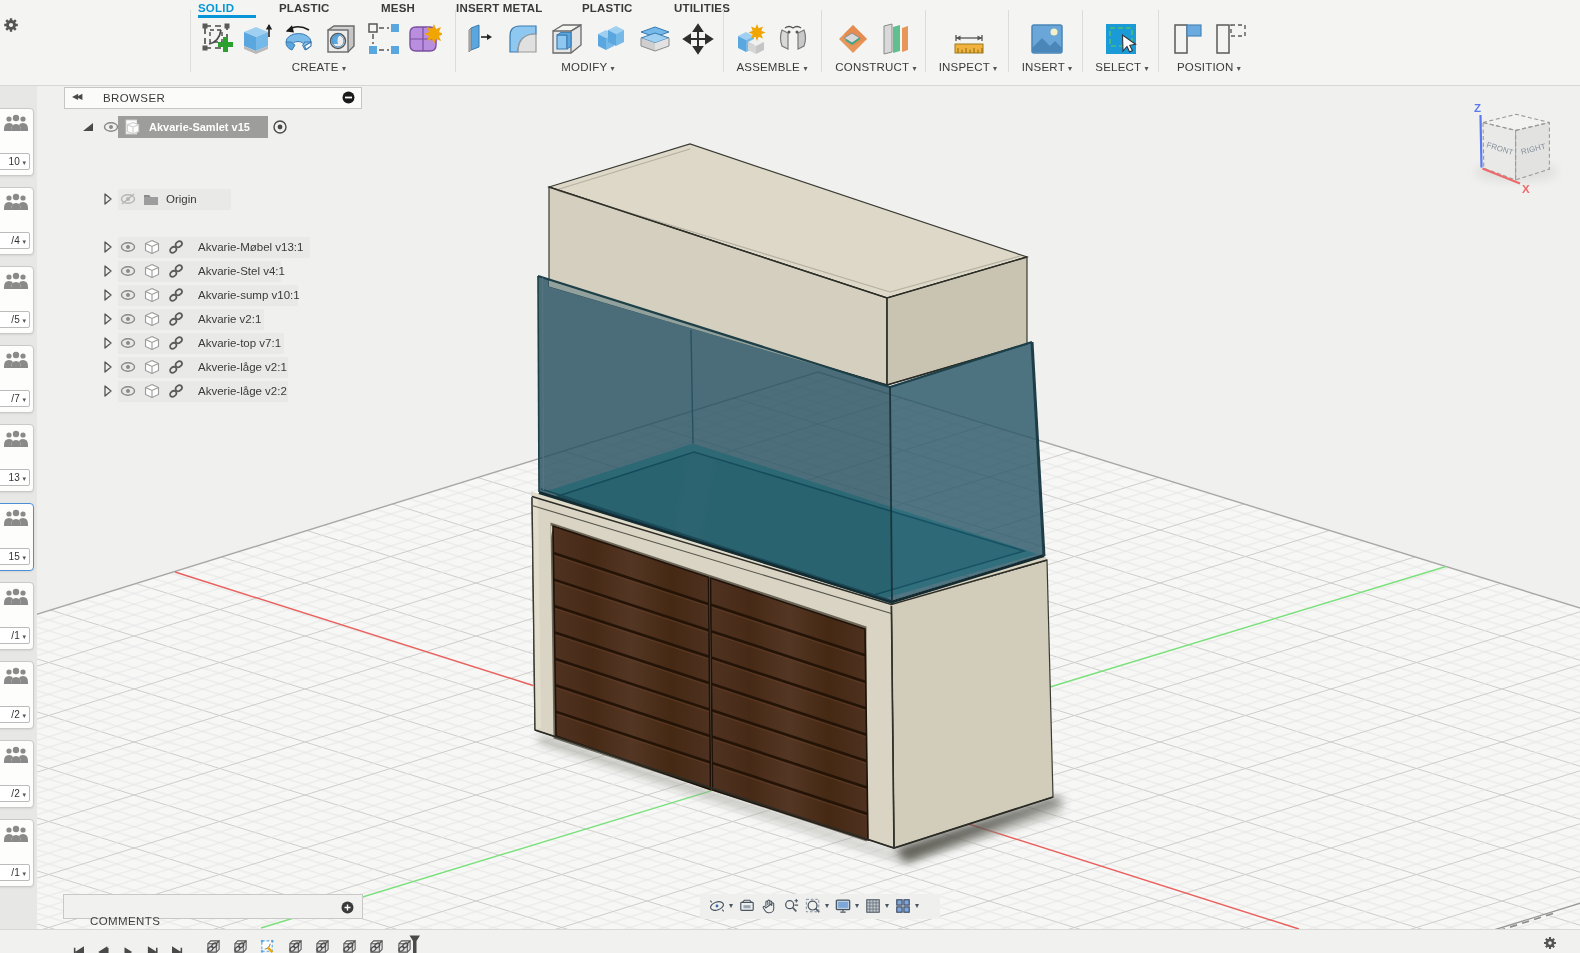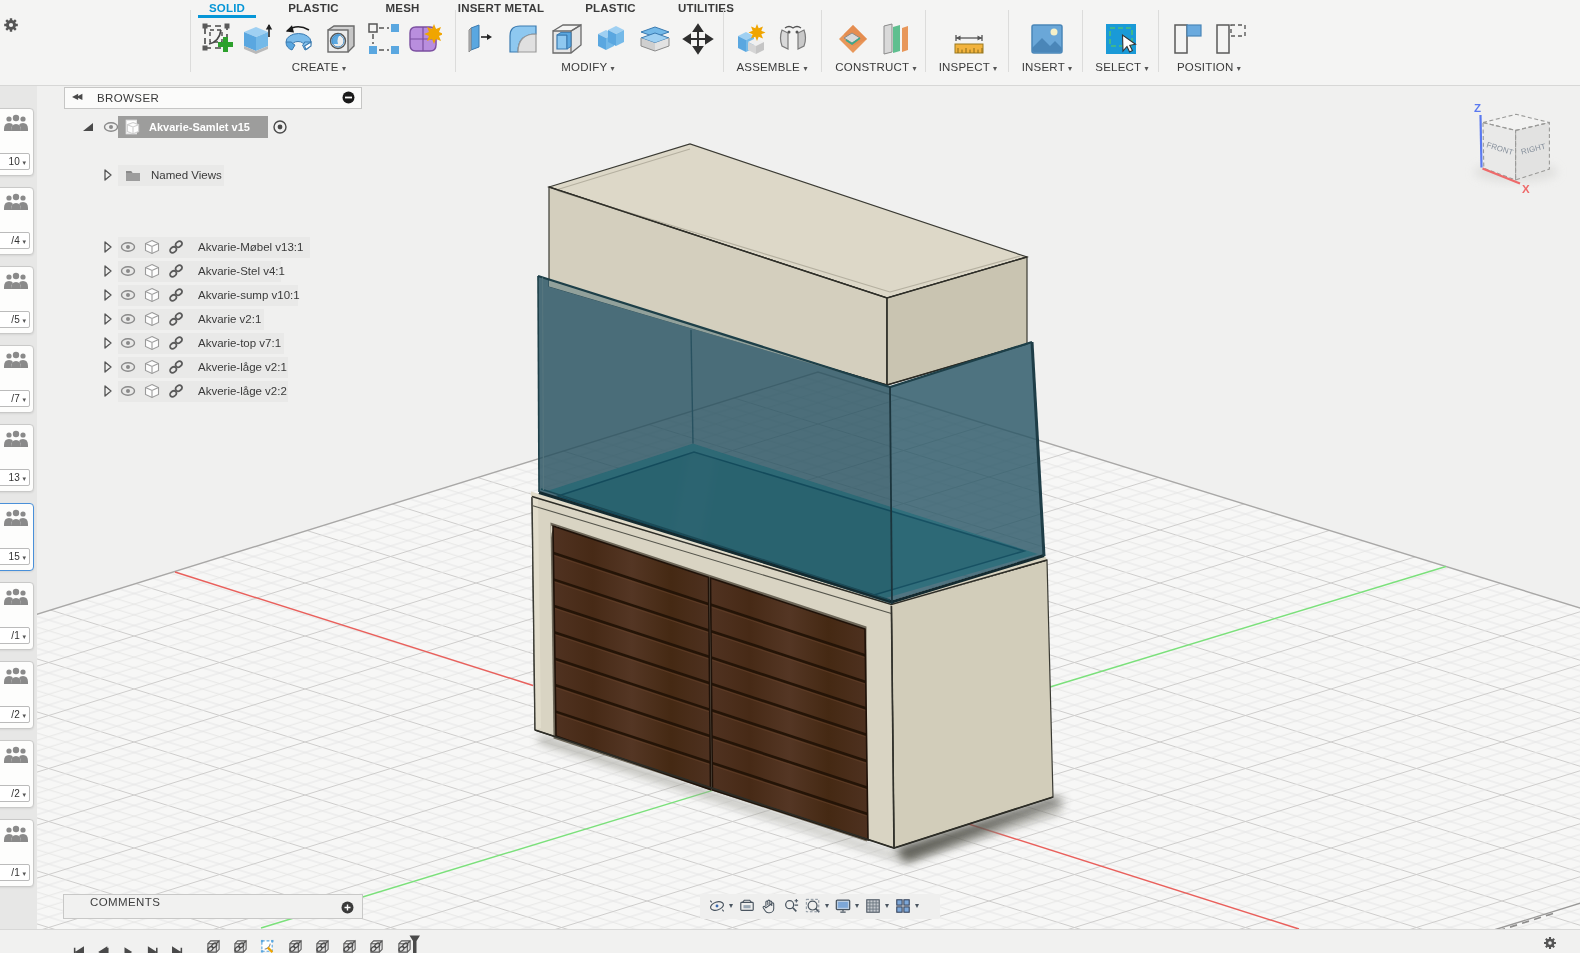--- a/index.html
+++ b/index.html
@@ -1,48 +1,48 @@
 <!DOCTYPE html>
 <html><head><meta charset="utf-8"><style>
 *{margin:0;padding:0;box-sizing:border-box}
 html,body{width:1580px;height:953px;overflow:hidden;font-family:"Liberation Sans",sans-serif;background:#fff}
 #stage{position:relative;width:1580px;height:953px;background:#f0f0ef}
 
 #ribbon{position:absolute;left:0;top:0;width:1580px;height:86px;background:#f4f4f3;border-bottom:1px solid #d7d7d6;z-index:30}
 #gear1{position:absolute;left:3px;top:17px}
 #designbtn{position:absolute;left:73px;top:9px;width:108px;height:57px;background:#fbfbfa;border:1px solid #d2d2d1;border-radius:3px;font-size:12px;font-weight:bold;color:#333;text-align:center;line-height:57px;letter-spacing:.3px}
 .dcar{font-size:9px;color:#555}
-.rtab{position:absolute;top:0;height:18px;font-size:11.5px;font-weight:bold;color:#3a3a3a;text-align:center;line-height:16px;letter-spacing:.2px}
+.rtab{position:absolute;top:0;height:18px;font-size:11.5px;font-weight:bold;color:#3a3a3a;text-align:left;line-height:16px;letter-spacing:.2px}
 .rtab.active{color:#0696d7;border-bottom:3px solid #0696d7}
 .ric{position:absolute}
 .glabel{position:absolute;top:61px;width:120px;text-align:center;font-size:11.5px;color:#3a3a3a;letter-spacing:.2px}
 .gcar{font-size:8px;color:#555}
 .gsep{position:absolute;top:10px;width:1px;height:62px;background:#dcdcdb}
 
 #tabstrip{position:absolute;left:0;top:86px;width:37px;height:843px;background:#e7e7e6;z-index:20}
 .dtab{position:absolute;left:-18px;width:52px;height:68px;background:#fdfdfc;border:1px solid #c9c9c8;border-radius:4px;box-shadow:0 1px 2px rgba(0,0,0,.08)}
 .dtab.acttab{border:1.5px solid #4a90d9}
 .dticon{position:absolute;right:4px;top:5px}
 .dtver{position:absolute;right:3px;bottom:5px;width:42px;height:17px;border:1px solid #bbb;border-radius:2px;background:#fff;font-size:10px;color:#333;text-align:right;line-height:15px;padding-right:3px}
 .dtcar{font-size:7px;color:#555}
 
 #browser{position:absolute;left:0;top:0;width:420px;height:420px;z-index:25}
 #bheader{position:absolute;left:64px;top:87px;width:298px;height:22px;background:#fbfbfa;border:1px solid #c6c6c5;font-size:11.5px;color:#3a3a3a}
 .collapse{position:absolute;left:7px;top:4px;font-size:8px;color:#4a4a4a;letter-spacing:-2px}
-#btitle{position:absolute;left:32px;top:4px;letter-spacing:.4px}
+#btitle{position:absolute;left:38px;top:4px;letter-spacing:.4px}
 #bminus{position:absolute;right:6px;top:3px;font-size:13px;color:#111}
 .brow{position:absolute;left:64px;width:340px;height:22px}
 .rowbg{position:absolute;top:0;height:21px;background:#e9e9e8}
 .bi{position:absolute;top:2px}
 .btext{position:absolute;top:4px;font-size:11.5px;color:#3a3a3a;white-space:nowrap}
 #rootsel{position:absolute;left:54px;top:-1px;width:150px;height:22px;background:#9d9d9c}
 #roottext{position:absolute;left:31px;top:5px;font-size:11px;font-weight:bold;color:#fff;white-space:nowrap}
 
 #comments{position:absolute;left:63px;top:894px;width:300px;height:25px;background:#f1f1f0;border:1px solid #c8c8c7;z-index:22}
-#ctext{position:absolute;left:26px;top:1px;font-size:11.5px;color:#3f3f3f;letter-spacing:.4px}
+#ctext{position:absolute;left:26px;top:20px;font-size:11.5px;color:#3f3f3f;letter-spacing:.4px}
 #cplus{position:absolute;right:8px;top:5px}
 
 #navbar{position:absolute;left:700px;top:894px;width:240px;height:25px;background:#efefee;border-radius:2px;z-index:22;white-space:nowrap;padding:4px 0 0 6px;font-size:0}
 .nvi{display:inline-block;margin:0 3px;vertical-align:top}
 .nvdd{display:inline-block;font-size:8px;color:#4a5560;margin:3px 3px 0 1px;vertical-align:top}
 
 #timeline{position:absolute;left:0;top:929px;width:1580px;height:24px;background:#f1f1f0;border-top:1px solid #d8d8d7;z-index:22}
 .pbi{position:absolute;top:14px}
 .tli{position:absolute;top:9px}
 #tlmark{position:absolute;left:408px;top:5px}
@@ -520,30 +520,35 @@
               <polygon points="8,4 13,6 13,12 8,14 3,12 3,6" fill="#fdfdfd" stroke="#d0d0d0" stroke-width="1"></polygon>
               <path d="M3 6 L8 8 L13 6 M8 8 V14" stroke="#d0d0d0" fill="none"></path>
             </svg></span>
           <span id="roottext">Akvarie-Samlet v15</span>
         </div>
 <span class="bi" style="left:208px"><svg width="16" height="16" viewBox="0 0 16 16">
             <circle cx="8" cy="8" r="6" fill="none" stroke="#4a4a4a" stroke-width="1.4"></circle>
             <circle cx="8" cy="8" r="2.4" fill="#4a4a4a"></circle>
           </svg></span>
       </div>
-<div class="brow" style="top:165px">
-        <div class="rowbg" style="left:54px;width:106px"></div>
+<div class="brow" style="top:189px">
+        <div class="rowbg" style="left:54px;width:113px"></div>
         <span class="bi" style="left:36px"><svg width="16" height="16" viewBox="0 0 16 16">
             <path d="M5 3 L11 8 L5 13z" fill="none" stroke="#555" stroke-width="1.3" stroke-linejoin="round"></path>
           </svg></span>
-        <span class="bi" style="left:61px"><svg width="16" height="16" viewBox="0 0 16 16">
+        <span class="bi" style="left:56px"><svg width="16" height="16" viewBox="0 0 16 16">
+            <ellipse cx="8" cy="8" rx="6.5" ry="4.2" fill="none" stroke="#b5b5b5" stroke-width="1.4"></ellipse>
+            <circle cx="8" cy="8" r="2" fill="#b5b5b5"></circle>
+            <path d="M2 13 L14 3" stroke="#b5b5b5" stroke-width="1.4"></path>
+          </svg></span>
+        <span class="bi" style="left:79px"><svg width="16" height="16" viewBox="0 0 16 16">
             <path d="M1 4 h5 l1.5 2 H15 v8 H1z" fill="#9d9d9d"></path>
             <path d="M1 4 h5 l1.5 2 H1z" fill="#8a8a8a"></path>
           </svg></span>
-        <span class="btext" style="left:87px">Named Views</span>
+        <span class="btext" style="left:102px">Origin</span>
       </div>
 <div class="brow" style="top:237px">
         <div class="rowbg" style="left:54px;width:192px"></div>
 <span class="bi" style="left:36px"><svg width="16" height="16" viewBox="0 0 16 16">
             <path d="M5 3 L11 8 L5 13z" fill="none" stroke="#555" stroke-width="1.3" stroke-linejoin="round"></path>
           </svg></span>
         <span class="bi" style="left:56px"><svg width="16" height="16" viewBox="0 0 16 16">
             <ellipse cx="8" cy="8" rx="6.5" ry="4.2" fill="none" stroke="#8a8a8a" stroke-width="1.4"></ellipse>
             <circle cx="8" cy="8" r="2" fill="#8a8a8a"></circle>
           </svg></span>

